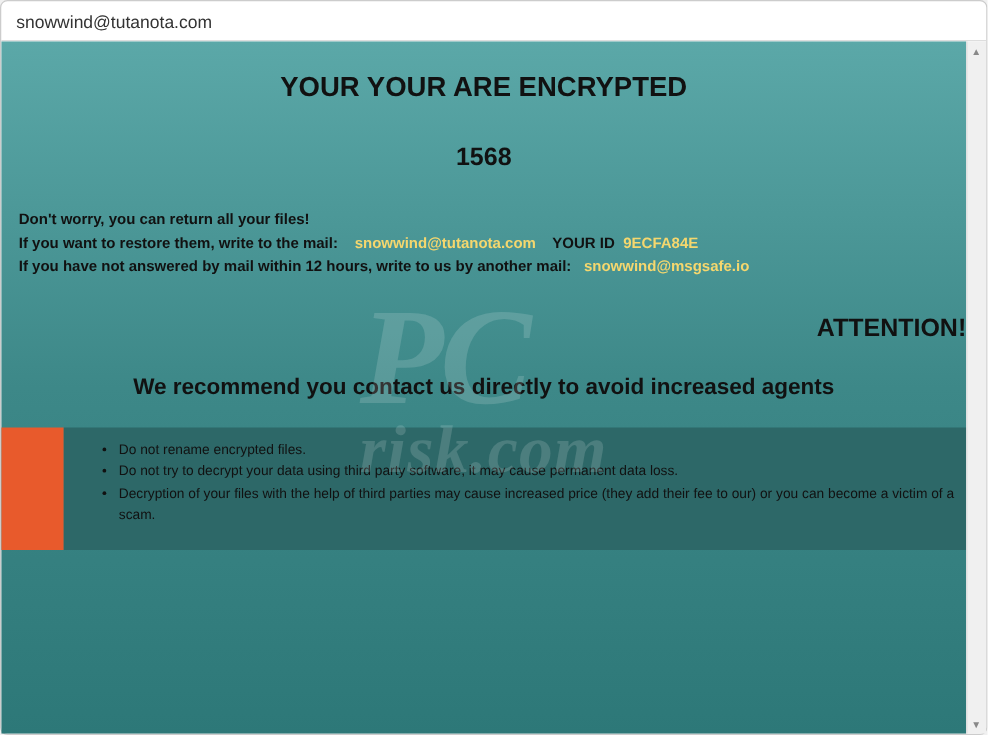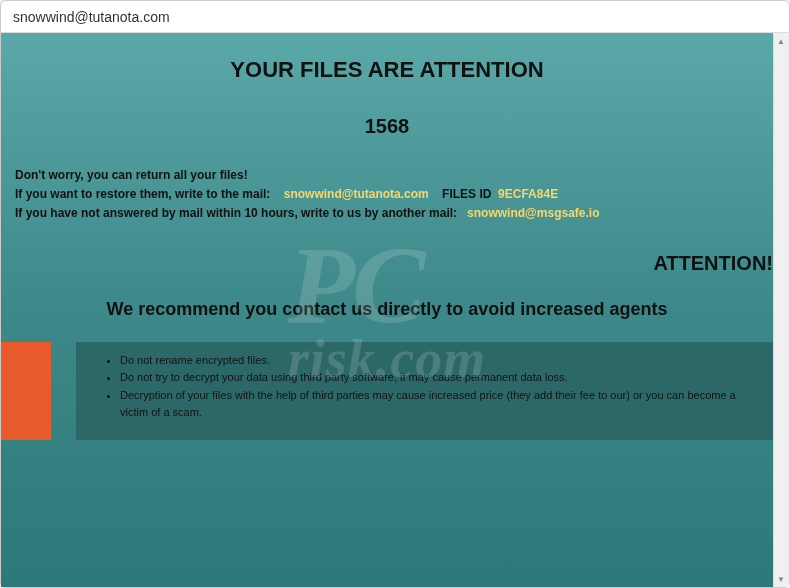--- a/index.html
+++ b/index.html
@@ -117,21 +117,20 @@
     .recommendation {
       text-align: center;
       font-size: 18px;
       font-weight: bold;
       color: #111;
       padding: 24px 20px 22px;
     }
     .warnings {
       display: flex;
       margin: 0;
-      gap: 25px;
     }
     .orange-bar {
       width: 50px;
       background: #e85a2c;
       flex-shrink: 0;
     }
     .warnings-body {
       flex: 1;
       background: #2d6868;
       padding: 10px 8px 18px 30px;
@@ -175,33 +174,33 @@
     <span>snowwind@tutanota.com</span>
   </div>
   <div class="content-wrapper">
     <div class="content">
 
       <div class="watermark">
         <span>PC</span>
         <span class="watermark-sub">risk.com</span>
       </div>
 
-      <div class="heading1">YOUR FILES ARE ATTENTION</div>
+      <div class="heading1">YOUR YOUR ARE ENCRYPTED</div>
       <div class="heading-code">1568</div>
 
       <div class="body-text">
         <div>Don't worry, you can return all your files!</div>
         <div>
           <span>If you want to restore them, write to the mail:</span>&nbsp;&nbsp;&nbsp;
           <span class="email-link">snowwind@tutanota.com</span>&nbsp;&nbsp;&nbsp;
-          <span>FILES ID</span>&nbsp;
+          <span>YOUR ID</span>&nbsp;
           <span class="victim-id">9ECFA84E</span>
         </div>
         <div>
-          <span>If you have not answered by mail within 10 hours, write to us by another mail:</span>&nbsp;&nbsp;
+          <span>If you have not answered by mail within 12 hours, write to us by another mail:</span>&nbsp;&nbsp;
           <span class="email-link">snowwind@msgsafe.io</span>
         </div>
       </div>
 
       <div class="attention">ATTENTION!</div>
       <div class="recommendation">We recommend you contact us directly to avoid increased agents</div>
 
       <div class="warnings">
         <div class="orange-bar"></div>
         <div class="warnings-body">

